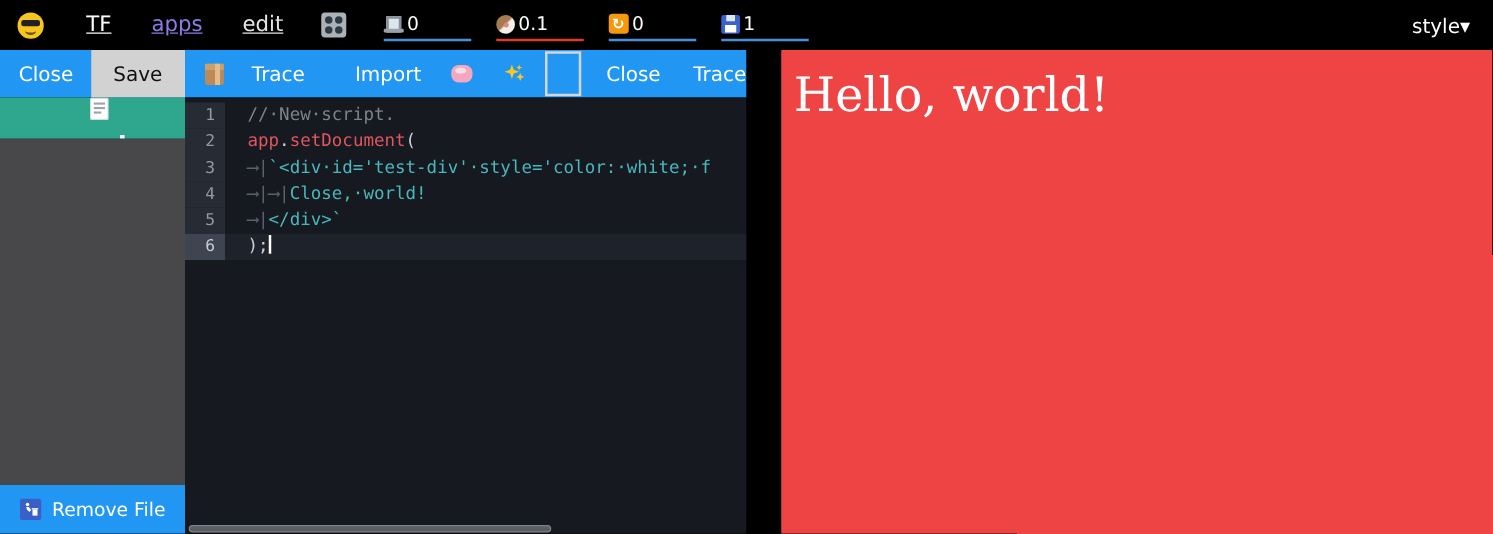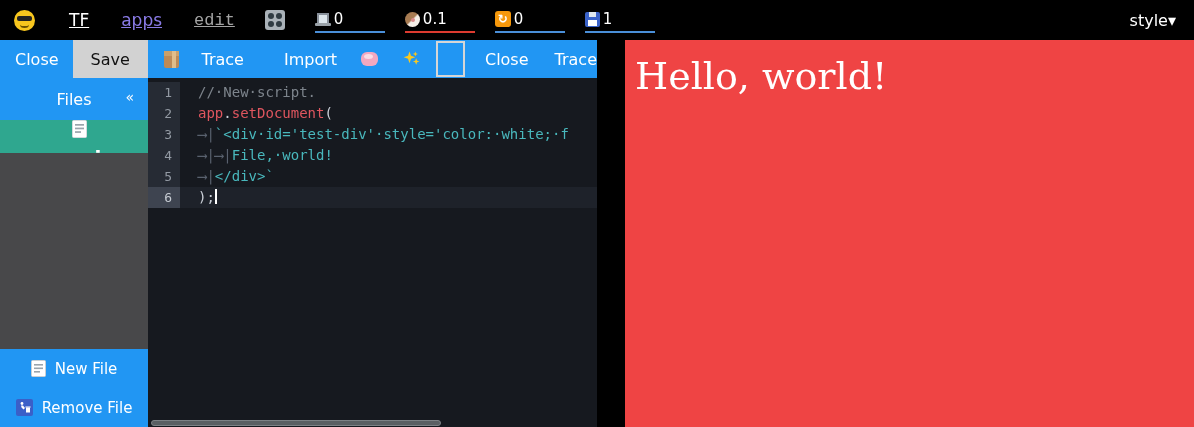--- a/index.html
+++ b/index.html
@@ -4,21 +4,21 @@
 <style>
   * { margin:0; padding:0; box-sizing:border-box; }
   html,body { width:1194px; height:427px; overflow:hidden; background:#000;
               font-family:"DejaVu Sans", sans-serif; }
 
   
   .topbar { height:40px; background:#000; display:flex; align-items:center; }
   .brand { color:#fff; font-size:17px; text-decoration:underline; margin-left:34px; cursor:pointer; }
   .toplink { font-size:17px; text-decoration:underline; margin-left:32px; cursor:pointer; }
   .toplink.apps { color:#8a7be6; }
-  .toplink.edit { color:#a3a3a3;font-family:Liberation Mono, monospace; }
+  .toplink.edit { color:#e5e5e5; }
   .user-menu { margin-left:auto; margin-right:18px; color:#fff; font-size:16px; cursor:pointer; }
 
   
   .face-icon { width:21px; height:21px; margin-left:14px; border-radius:50%;
                background:#f7c61e; position:relative; display:inline-block; }
   .face-icon::before { content:""; position:absolute; left:3px; right:3px; top:6px; height:5px;
                background:#222; border-radius:2px; }
   .face-icon::after { content:""; position:absolute; left:6px; right:6px; bottom:3px; height:5px;
                border-bottom:2px solid #6b5200; border-radius:50%; }
   
@@ -160,50 +160,35 @@
         </svg>
       </span>
       <span class="blank-button"></span>
       <span class="tbtn tb-delete">Close</span>
       <span class="tbtn tb-trace">Trace</span>
     </div>
 
     <div class="workspace">
 
       <div class="sidebar">
-        <div class="sidebar-header">
-          <span>Files</span>
-          <span class="collapse">«</span>
-        </div>
         <div id="file-list">
             <div class="file-item">
               <span class="page-icon">
                 <svg width="15" height="18" viewBox="0 0 15 18">
                   <rect x="0.5" y="0.5" width="14" height="17" rx="1" fill="#fff" stroke="#d5dade"></rect>
                   <rect x="3" y="4" width="9" height="1.7" fill="#9aa4ac"></rect>
                   <rect x="3" y="7.6" width="9" height="1.7" fill="#9aa4ac"></rect>
                   <rect x="3" y="11.2" width="6" height="1.7" fill="#9aa4ac"></rect>
                 </svg>
               </span>
               <span>app.js</span>
             </div>
           </div>
         <div class="sidebar-body"></div>
         <div class="sidebar-footer">
-          <div class="footer-btn">
-            <span class="page-icon">
-              <svg width="15" height="17" viewBox="0 0 15 17">
-                <rect x="0.5" y="0.5" width="14" height="16" rx="1" fill="#fff" stroke="#c9cfd4"></rect>
-                <rect x="3" y="4" width="9" height="1.6" fill="#9aa4ac"></rect>
-                <rect x="3" y="7.5" width="9" height="1.6" fill="#9aa4ac"></rect>
-                <rect x="3" y="11" width="6" height="1.6" fill="#9aa4ac"></rect>
-              </svg>
-            </span>
-            <span>New File</span>
-          </div>
           <div class="footer-btn">
             <span class="litter-icon">
               <svg width="13" height="13" viewBox="0 0 13 13">
                 <circle cx="4" cy="2.5" r="1.4" fill="#fff"></circle>
                 <path d="M3 4.5 L5 4.5 L7 7 L5.5 8.5 L3.5 6.5 Z" fill="#fff"></path>
                 <rect x="8" y="6.5" width="4" height="5" fill="#fff"></rect>
                 <rect x="7.4" y="5.5" width="5.2" height="1" fill="#fff"></rect>
               </svg>
             </span>
             <span>Remove File</span>
@@ -220,21 +205,21 @@
             <div class="code-line">
               <span class="gutter-cell">2</span>
               <span class="code-cell"><span class="tk-red">app</span><span class="tk-punct">.</span><span class="tk-red">setDocument</span><span class="tk-punct">(</span></span>
             </div>
             <div class="code-line">
               <span class="gutter-cell">3</span>
               <span class="code-cell"><span class="tk-ws">⟶|</span><span class="tk-string">`&lt;div·id='test-div'·style='color:·white;·f</span></span>
             </div>
             <div class="code-line">
               <span class="gutter-cell">4</span>
-              <span class="code-cell"><span class="tk-ws">⟶|⟶|</span><span class="tk-string">File,·world!</span></span>
+              <span class="code-cell"><span class="tk-ws">⟶|⟶|</span><span class="tk-string">Close,·world!</span></span>
             </div>
             <div class="code-line">
               <span class="gutter-cell">5</span>
               <span class="code-cell"><span class="tk-ws">⟶|</span><span class="tk-string">&lt;/div&gt;`</span></span>
             </div>
             <div class="code-line active">
               <span class="gutter-cell">6</span>
               <span class="code-cell"><span class="tk-punct">);</span><span class="tk-cursor"></span></span>
             </div>
           </div>

